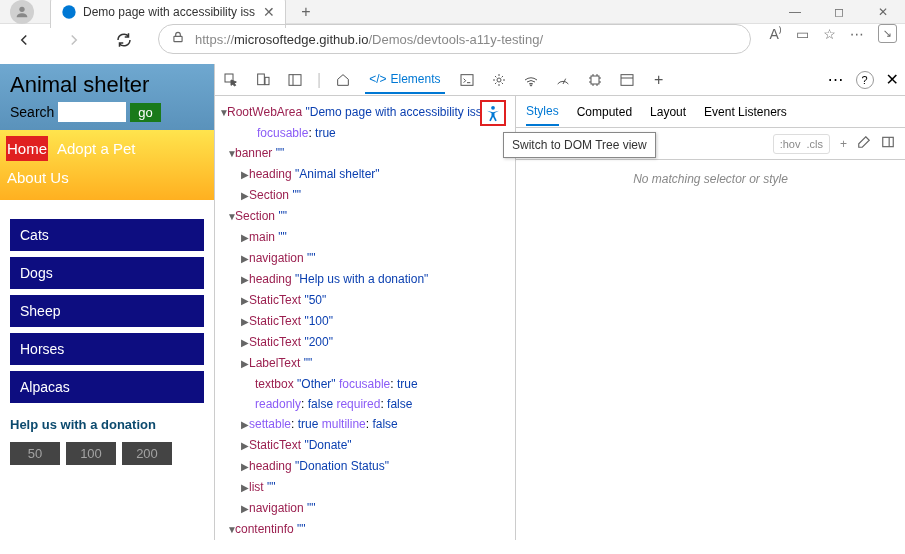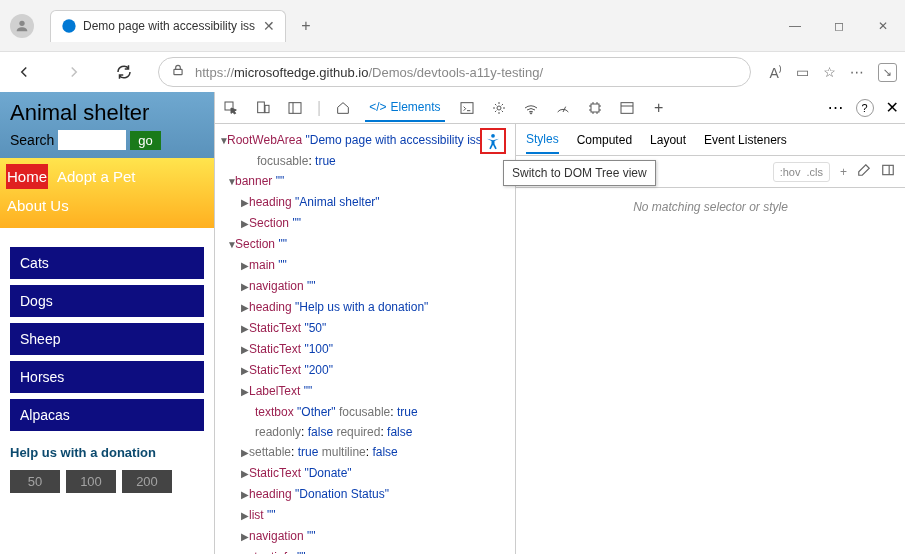--- a/index.html
+++ b/index.html
@@ -1,31 +1,31 @@
 <!DOCTYPE html>
 <html><head>
 <meta charset="utf-8">
 <style>
 * { margin: 0; padding: 0; box-sizing: border-box; font-family: "Segoe UI", Arial, sans-serif; }
 body { width: 905px; height: 554px; background: #fff; overflow: hidden; position: relative; }
 
 
-.titlebar { height: 52px; display: flex; align-items: center; background: #f3f3f3; border-bottom: 1px solid #e0e0e0; }
+.titlebar { height: 24px; display: flex; align-items: center; background: #f3f3f3; border-bottom: 1px solid #e0e0e0; }
 .avatar { width: 24px; height: 24px; border-radius: 50%; background: #d0d0d0; margin: 0 10px; display: flex; align-items: center; justify-content: center; }
 .avatar svg { width: 16px; height: 16px; fill: #888; }
 .tab { height: 32px; background: #fff; border-radius: 6px 6px 0 0; display: flex; align-items: center; padding: 0 10px; margin-left: 6px; min-width: 230px; border: 1px solid #d0d0d0; border-bottom: none; }
 .tab-icon { color: #0078d4; margin-right: 6px; display: flex; }
 .tab-title { font-size: 12px; color: #333; flex: 1; white-space: nowrap; overflow: hidden; text-overflow: ellipsis; }
 .tab-close { font-size: 14px; color: #666; margin-left: 8px; cursor: pointer; }
 .new-tab { width: 28px; height: 28px; display: flex; align-items: center; justify-content: center; font-size: 16px; color: #666; margin-left: 6px; cursor: pointer; }
 .window-controls { margin-left: auto; display: flex; }
 .window-controls div { width: 44px; height: 38px; display: flex; align-items: center; justify-content: center; font-size: 12px; color: #666; cursor: pointer; }
 
 
-.addressbar { height: 40px; display: flex; align-items: center; padding: 0 8px; gap: 18px; background: #fff; }
+.addressbar { height: 40px; display: flex; align-items: flex-start; padding: 0 8px; gap: 18px; background: #fff; }
 .nav-btn { width: 32px; height: 32px; display: flex; align-items: center; justify-content: center; cursor: pointer; }
 .nav-btn svg { width: 18px; height: 18px; fill: none; stroke: #333; stroke-width: 2; }
 .url-box { flex: 1; height: 30px; border: 1px solid #ccc; border-radius: 15px; display: flex; align-items: center; padding: 0 12px; gap: 10px; }
 .url-text { font-size: 13px; color: #888; }
 .url-text .path { color: #333; }
 .abar-icons { display: flex; gap: 14px; align-items: center; }
 .abar-icons span, .abar-icons div { cursor: pointer; color: #666; font-size: 14px; display: flex; }
 
 
 .main { display: flex; height: calc(100% - 78px); }
@@ -58,21 +58,21 @@
 .dt-tab.active { color: #0078d4; border-bottom: 2px solid #0078d4; }
 .dt-sources { display: inline-flex; align-items: center; gap: 4px; }
 .dt-toolbar-right { margin-left: auto; display: flex; gap: 12px; align-items: center; }
 
 .dt-body { flex: 1; display: flex; overflow: hidden; }
 .tree-panel { width: 300px; padding: 6px 4px; font-family: Consolas, monospace; font-size: 12px; line-height: 20px; overflow: auto; }
 .tree-line { white-space: nowrap; }
 .tw { display: inline-block; width: 8px; color: #666; cursor: pointer; font-size: 10px; }
 .role { color: #9b2050; }
 .name { color: #0a3fb0; }
-.prop-key { color: #737373; }
+.prop-key { color: #8b5cf6; }
 .prop-true { color: #0a3fb0; }
 .prop-false { color: #0a3fb0; }
 .i1 { padding-left: 8px; }
 .i2 { padding-left: 22px; }
 .i3 { padding-left: 36px; }
 
 .styles-panel { flex: 1; border-left: 1px solid #ccc; display: flex; flex-direction: column; }
 .styles-tabs { height: 32px; display: flex; align-items: center; border-bottom: 1px solid #ccc; padding: 0 10px; gap: 18px; font-size: 12px; }
 .styles-tab { cursor: pointer; padding: 6px 0; }
 .styles-tab.active { color: #0078d4; border-bottom: 2px solid #0078d4; }

